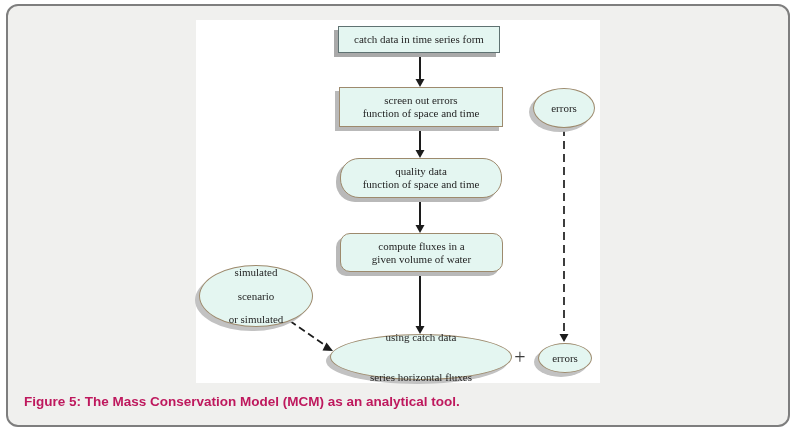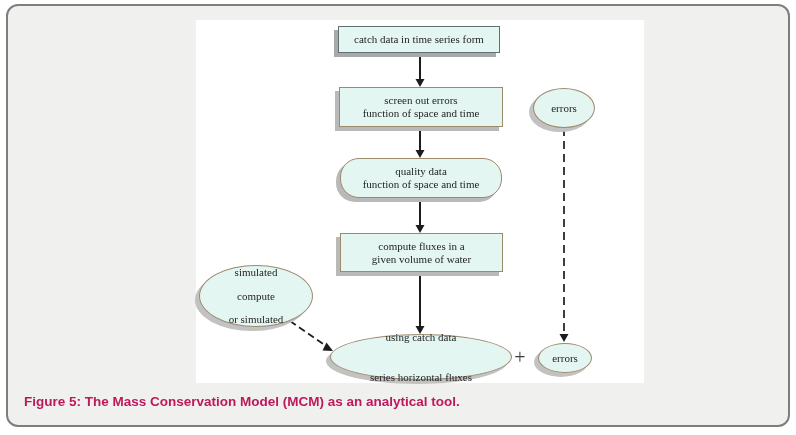--- a/index.html
+++ b/index.html
@@ -8,37 +8,36 @@
     font-family:"Liberation Sans","DejaVu Sans",sans-serif;overflow:hidden;
   }
   .frame{
     position:absolute;left:6px;top:4px;width:780px;height:419px;
     background:#f0f0ee;border:2px solid #7e7e7e;border-radius:12px;
     box-sizing:content-box;
   }
   .panel{
     position:absolute;left:188px;top:14px;width:404px;height:363px;
     background:#ffffff;
-    padding-left:44px;
   }
   .connectors{position:absolute;left:0;top:0;width:404px;height:363px;}
   .node{
     position:absolute;display:flex;flex-direction:column;justify-content:center;
     align-items:center;text-align:center;
     font-family:"Liberation Serif","DejaVu Serif",serif;
     font-size:11px;line-height:13px;color:#1f1f1f;
     background:#e4f6f1;box-sizing:border-box;
   }
   .rect{border:1.5px solid #9d8a6d;box-shadow:-4px 4px 0px #b9b9b9;}
   .rect-slate{border:1.5px solid #5f7272;box-shadow:-4px 4px 0px #a9a9a9;}
   .ellipse{border:1.5px solid #9d8a6d;border-radius:50%;box-shadow:-4px 4px 0px #c2c2c2;font-family:Liberation Serif, serif;}
   .box1{left:142px;top:6px;width:162px;height:27px;}
   .box2{left:143px;top:67px;width:164px;height:40px;}
   .box3{left:144px;top:138px;width:162px;height:40px;border-radius:19px;}
-  .box4{left:144px;top:213px;width:163px;height:39px;}
+  .box4{left:144px;top:213px;width:163px;height:39px;border-radius:10px;}
   .ellipse-sim{left:3px;top:245px;width:114px;height:62px;justify-content:space-between;}
   .ellipse-errors-top{left:337px;top:68px;width:62px;height:40px;}
   .ellipse-errors-bottom{left:342px;top:323px;width:54px;height:30px;}
   .ellipse-infer{left:134px;top:314px;width:182px;height:46px;gap:27px;}
   .plus{
     position:absolute;left:312px;top:324px;width:24px;height:26px;
     font-family:"Liberation Serif","DejaVu Serif",serif;
     font-size:20px;color:#3c3c3c;display:flex;align-items:center;justify-content:center;
   }
   .caption{
@@ -98,21 +97,21 @@
         <span>function of space and time</span>
       </div>
 
       <div class="node rect box4">
         <span>compute fluxes in a</span>
         <span>given volume of water</span>
       </div>
 
       <div class="node ellipse ellipse-sim">
         <span>simulated</span>
-        <span>compute</span>
+        <span>scenario</span>
         <span>or simulated</span>
       </div>
 
       <div class="node ellipse ellipse-errors-top">
         <span>errors</span>
       </div>
 
       <div class="node ellipse ellipse-infer">
         <span>using catch data</span>
         <span>series horizontal fluxes</span>

